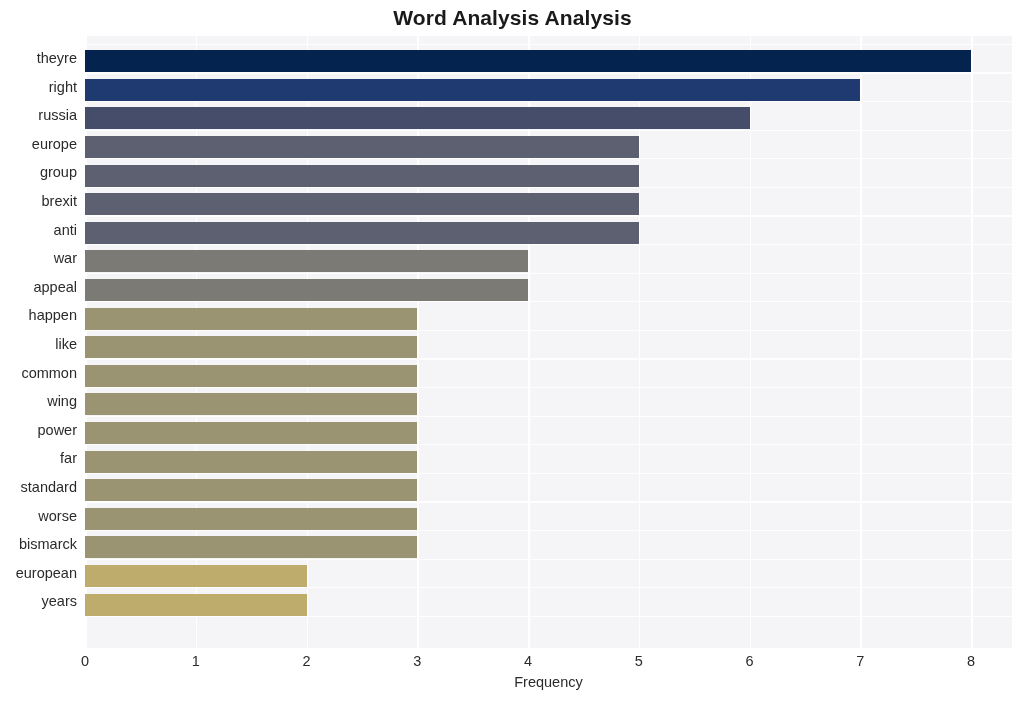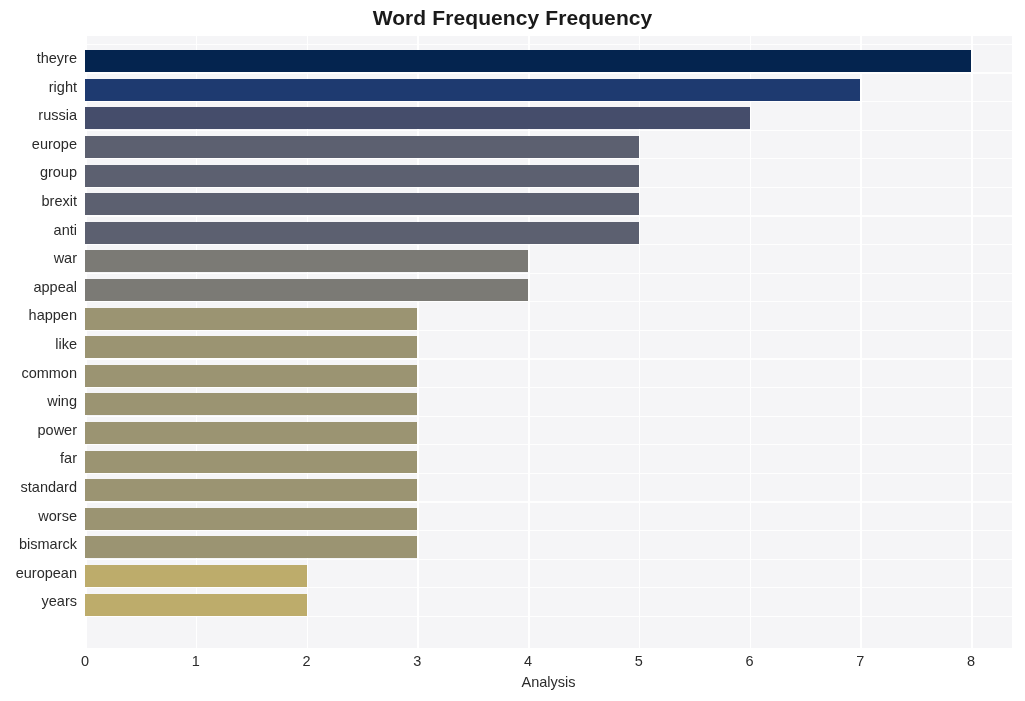--- a/index.html
+++ b/index.html
@@ -123,21 +123,21 @@
     text-align: center;
     font-size: 14.5px;
     color: #2b2b2b;
   }
 </style>
 </head>
 <body>
 
 <div id="chart-figure">
 
-  <div id="chart-title">Word Frequency Frequency</div>
+  <div id="chart-title">Word Analysis Analysis</div>
 
   <div id="plot-area">
     <div id="gridlines-h">
         <div class="gridline-h" style="top: 7.7px;"></div>
         <div class="gridline-h" style="top: 36.3px;"></div>
         <div class="gridline-h" style="top: 64.9px;"></div>
         <div class="gridline-h" style="top: 93.5px;"></div>
         <div class="gridline-h" style="top: 122.1px;"></div>
         <div class="gridline-h" style="top: 150.7px;"></div>
         <div class="gridline-h" style="top: 179.3px;"></div>
@@ -259,15 +259,15 @@
       <div class="xtick" style="left: 110.75px;">1</div>
       <div class="xtick" style="left: 221.5px;">2</div>
       <div class="xtick" style="left: 332.25px;">3</div>
       <div class="xtick" style="left: 443px;">4</div>
       <div class="xtick" style="left: 553.75px;">5</div>
       <div class="xtick" style="left: 664.5px;">6</div>
       <div class="xtick" style="left: 775.25px;">7</div>
       <div class="xtick" style="left: 886px;">8</div>
     </div>
 
-  <div id="x-axis-label">Analysis</div>
+  <div id="x-axis-label">Frequency</div>
 
 </div>
 
 </body></html>

